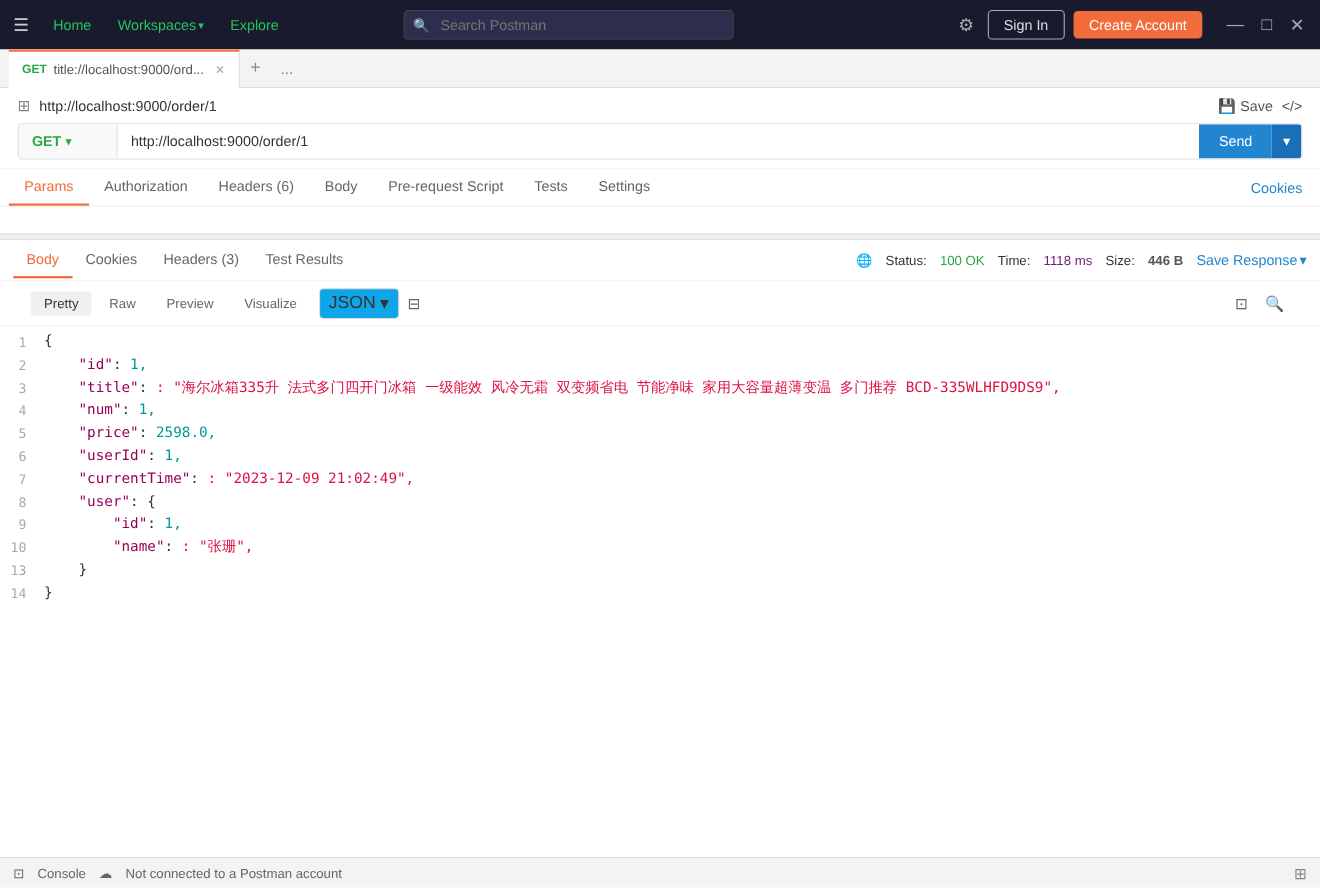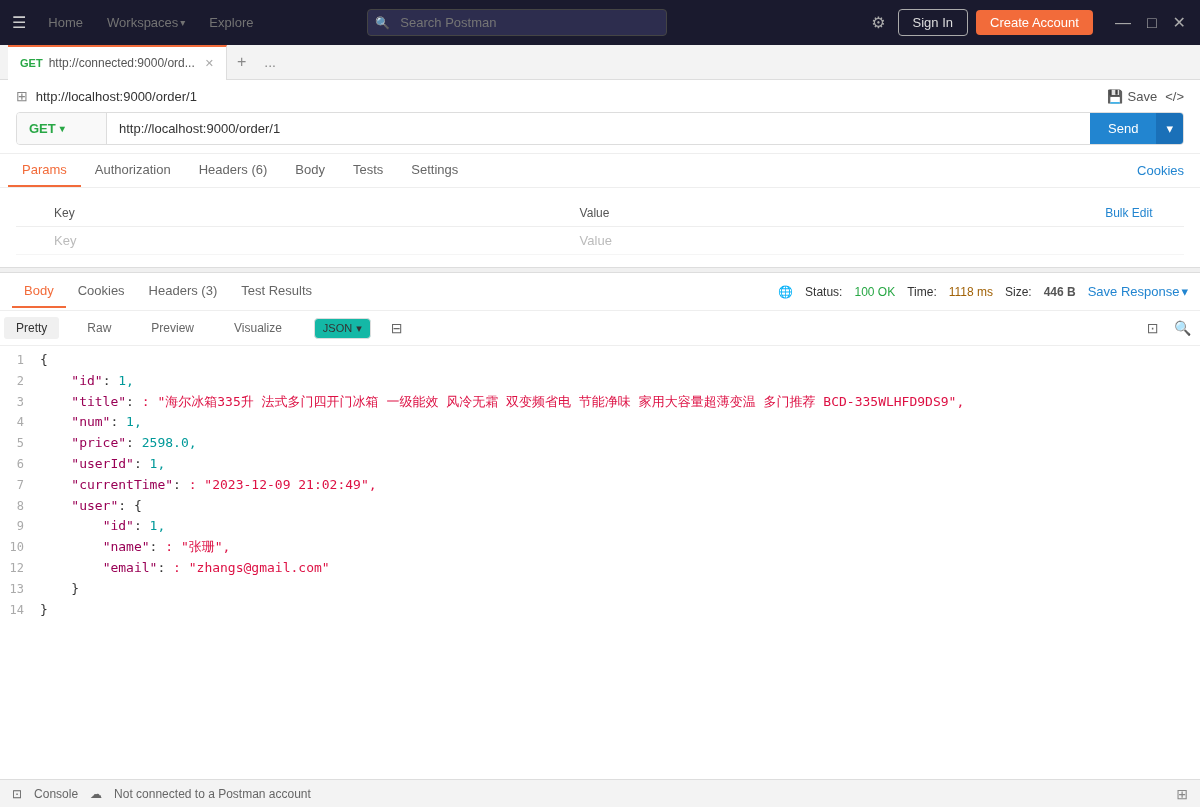--- a/index.html
+++ b/index.html
@@ -2,21 +2,21 @@
 <html><head>
   <meta charset="utf-8">
   <style>
     * { box-sizing: border-box; margin: 0; padding: 0; }
     body { font-family: -apple-system, BlinkMacSystemFont, 'Segoe UI', sans-serif; font-size: 13px; background: #fff; color: #333; height: 807px; overflow: hidden; display: flex; flex-direction: column; }
 
     
     .topbar { display: flex; align-items: center; background: #1a1a2e; height: 45px; padding: 0 8px; gap: 8px; flex-shrink: 0; }
     .topbar-menu-icon { color: #ccc; font-size: 16px; cursor: pointer; padding: 4px; }
     .topbar-nav { display: flex; align-items: center; gap: 4px; }
-    .topbar-nav-item { color: #737373; padding: 4px 10px; cursor: pointer; font-size: 13px; border-radius: 4px; }
+    .topbar-nav-item { color: #22c55e; padding: 4px 10px; cursor: pointer; font-size: 13px; border-radius: 4px; }
     .topbar-nav-workspaces { display: flex; align-items: center; gap: 2px; }
     .topbar-search { flex: 1; max-width: 300px; margin: 0 auto; }
     .topbar-search input { width: 100%; background: #2d2d4e; border: 1px solid #444; border-radius: 4px; padding: 5px 12px 5px 32px; color: #ccc; font-size: 13px; outline: none; }
     .topbar-search { position: relative; }
     .search-icon-wrap { position: absolute; left: 8px; top: 50%; transform: translateY(-50%); color: #888; font-size: 12px; }
     .topbar-actions { display: flex; align-items: center; gap: 8px; margin-left: auto; }
     .btn-signin { background: transparent; border: 1px solid #aaa; color: #ddd; padding: 5px 14px; border-radius: 4px; cursor: pointer; font-size: 13px; }
     .btn-create { background: #f26b3a; border: none; color: #fff; padding: 5px 14px; border-radius: 4px; cursor: pointer; font-size: 13px; font-weight: 500; }
     .topbar-icon { color: #aaa; font-size: 16px; cursor: pointer; padding: 4px; }
     .win-controls { display: flex; gap: 4px; margin-left: 8px; }
@@ -68,29 +68,29 @@
     
     .section-divider { height: 6px; background: #f0f0f0; border-top: 1px solid #ddd; border-bottom: 1px solid #ddd; flex-shrink: 0; }
 
     
     .response-area { flex: 1; display: flex; flex-direction: column; overflow: hidden; }
     .resp-tabs-bar { display: flex; align-items: center; padding: 0 12px; border-bottom: 1px solid #eee; background: #fff; flex-shrink: 0; height: 38px; }
     .resp-tab { padding: 8px 12px; font-size: 13px; color: #666; cursor: pointer; border-bottom: 2px solid transparent; }
     .resp-tab.active { color: #f26b3a; border-bottom-color: #f26b3a; }
     .resp-status { margin-left: auto; display: flex; align-items: center; gap: 12px; font-size: 12px; }
     .status-ok { color: #28a745; font-weight: 500; }
-    .status-time { color: #a16207; text-align: center; }
+    .status-time { color: #701a75; text-align: center; }
     .status-size { color: #555; font-weight: bold; }
     .save-response-btn { color: #2285d0; font-size: 13px; cursor: pointer; display: flex; align-items: center; gap: 2px; }
 
     
-    .format-bar { display: flex; align-items: center; padding: 6px 4px; background: #fff; border-bottom: 1px solid #eee; flex-shrink: 0; gap: 16px; }
+    .format-bar { display: flex; align-items: center; padding: 6px 28px; background: #fff; border-bottom: 1px solid #eee; flex-shrink: 0; gap: 4px; }
     .fmt-tab { padding: 4px 12px; font-size: 12px; color: #666; cursor: pointer; border-radius: 3px; }
     .fmt-tab.active { background: #f0f0f0; color: #333; font-weight: 500; }
-    .fmt-select { border: 1px solid #ddd; border-radius: 4px; padding: 3px 8px; font-size: 11px; color: #333; background: #14b8a6; cursor: pointer; display: flex; align-items: center; gap: 4px; margin-left: 4px; }
+    .fmt-select { border: 1px solid #ddd; border-radius: 4px; padding: 3px 8px; font-size: 16px; color: #333; background: #0ea5e9; cursor: pointer; display: flex; align-items: center; gap: 4px; margin-left: 4px; }
     .fmt-right { margin-left: auto; display: flex; gap: 8px; }
     .fmt-icon-btn { background: none; border: none; color: #666; cursor: pointer; font-size: 14px; padding: 2px 4px; }
 
     
     .json-body { flex: 1; overflow-y: auto; background: #fff; font-family: 'Consolas', 'Monaco', monospace; font-size: 13px; line-height: 1.6; padding: 4px 0; position: relative; }
     .json-line { display: flex; align-items: flex-start; padding: 0 8px; }
     .line-num { color: #aaa; min-width: 32px; text-align: right; padding-right: 16px; user-select: none; font-size: 12px; padding-top: 1px; }
     .json-content { flex: 1; white-space: pre-wrap; word-break: break-all; }
     .j-bracket { color: #333; }
     .j-key { color: #905; }
@@ -135,21 +135,21 @@
   <div class="win-controls">
     <button class="win-btn">—</button>
     <button class="win-btn">□</button>
     <button class="win-btn">✕</button>
   </div>
 </div>
 
 <div class="tabbar">
   <div class="tab-item active">
     <span class="tab-method">GET</span>
-    <span class="tab-url">http://connected:9000/ord...</span>
+    <span class="tab-url">title://localhost:9000/ord...</span>
     <span style="color:#aaa;font-size:11px;margin-left:4px;">✕</span>
   </div>
   <span class="tab-add">+</span>
   <span class="tab-more">...</span>
 </div>
 
 <div class="request-area">
   <div class="request-header">
     <span class="request-title-icon">⊞</span>
     <span class="request-title">http://localhost:9000/order/1</span>
@@ -170,44 +170,27 @@
     <button class="btn-send">Send</button>
     <button class="btn-send-arrow">▾</button>
   </div>
 </div>
 
 <div class="req-tabs">
   <span class="req-tab active">Params</span>
   <span class="req-tab">Authorization</span>
   <span class="req-tab">Headers (6)</span>
   <span class="req-tab">Body</span>
+  <span class="req-tab">Pre-request Script</span>
   <span class="req-tab">Tests</span>
   <span class="req-tab">Settings</span>
   <span class="req-tab-right cookies-link">Cookies</span>
 </div>
 
 <div class="params-area">
-  <table class="params-table">
-    <thead>
-      <tr>
-        <th class="col-check"></th>
-        <th class="col-key">Key</th>
-        <th class="col-value">Value</th>
-        <th class="th-bulk"><span class="bulk-edit">Bulk Edit</span></th>
-      </tr>
-    </thead>
-    <tbody>
-      <tr>
-        <td></td>
-        <td style="color:#bbb;">Key</td>
-        <td style="color:#bbb;">Value</td>
-        <td></td>
-      </tr>
-    </tbody>
-  </table>
 </div>
 
 <div class="section-divider"></div>
 
 <div class="response-area">
 
   <div class="resp-tabs-bar">
     <span class="resp-tab active">Body</span>
     <span class="resp-tab">Cookies</span>
     <span class="resp-tab">Headers (3)</span>
@@ -278,24 +261,20 @@
       </div>
       <div class="json-line">
         <span class="line-num">9</span>
         <span class="json-content">        <span class="j-key">"id"</span><span class="j-colon">: </span><span class="j-num">1,</span></span>
       </div>
       <div class="json-line">
         <span class="line-num">10</span>
         <span class="json-content">        <span class="j-key">"name"</span><span class="j-colon">: </span><span class="j-str">: "张珊",</span></span>
       </div>
       <div class="json-line">
-        <span class="line-num">12</span>
-        <span class="json-content">        <span class="j-key">"email"</span><span class="j-colon">: </span><span class="j-str">: "zhangs@gmail.com"</span></span>
-      </div>
-      <div class="json-line">
         <span class="line-num">13</span>
         <span class="json-content"><span class="j-bracket">    }</span></span>
       </div>
       <div class="json-line">
         <span class="line-num">14</span>
         <span class="json-content"><span class="j-bracket">}</span></span>
       </div>
     </div>
 </div>
 

